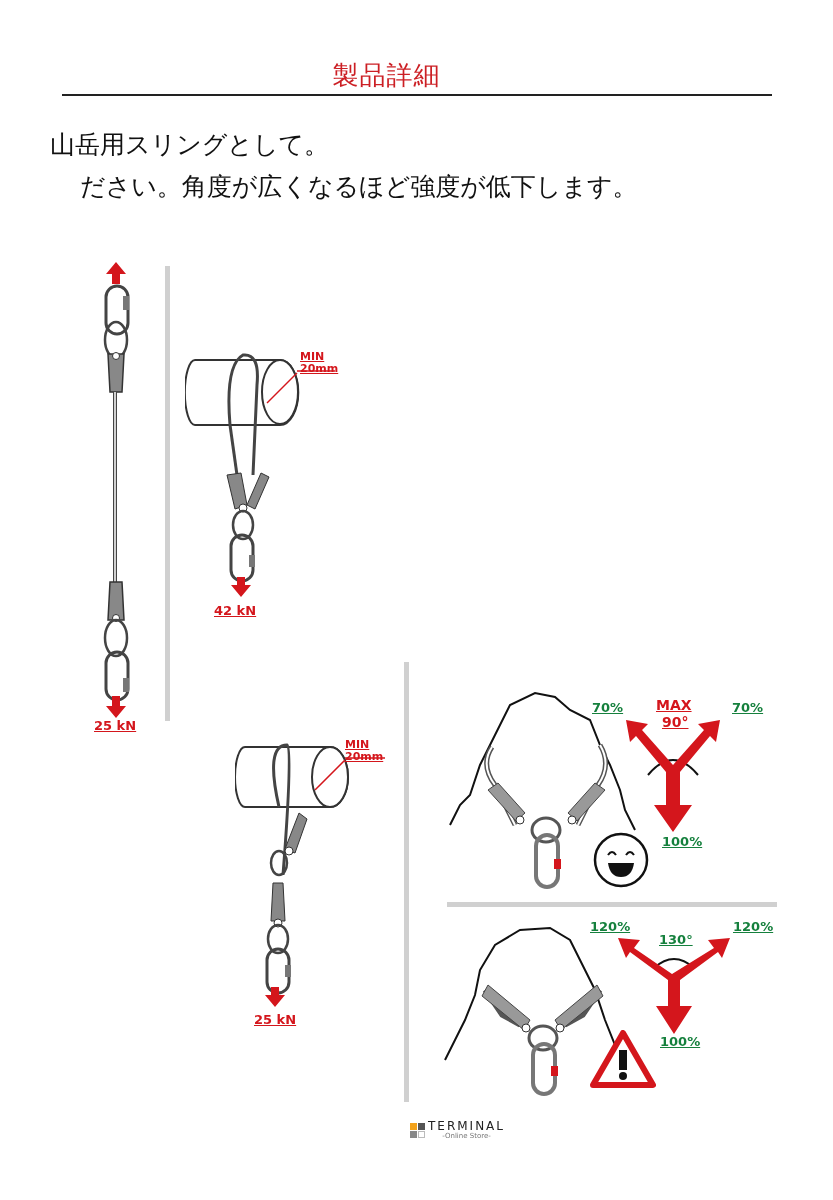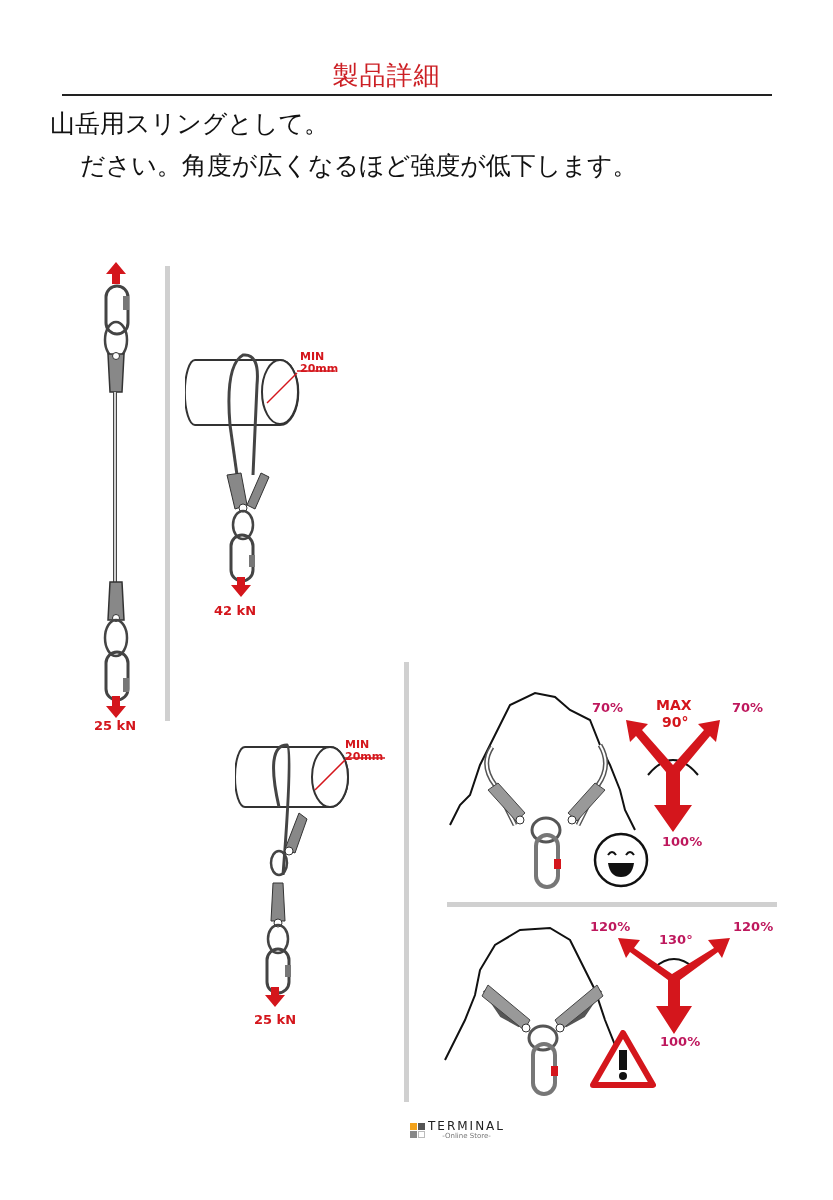--- a/index.html
+++ b/index.html
@@ -1,24 +1,24 @@
 <!DOCTYPE html>
 <html><head>
 <meta charset="utf-8">
 <style>
   html, body { margin:0; padding:0; background:#fff; }
   body { width:833px; height:1200px; position:relative; overflow:hidden; font-family:"DejaVu Sans", sans-serif; color:#111; }
   .title { position:absolute; left:0; width:773px; top:58px; text-align:center; color:#cc1f24; font-size:26px; letter-spacing:1px; }
   .rule { position:absolute; left:62px; width:710px; top:94px; height:2px; background:#222; }
-  .desc { position:absolute; left:50px; top:103px; font-size:25px; line-height:42px; color:#111; }
+  .desc { position:absolute; left:50px; top:124px; font-size:25px; line-height:42px; color:#111; }
   .desc .indent { padding-left:30px; display:block; }
   .fig { position:absolute; }
-  .lbl { position:absolute; font-family:"DejaVu Sans", sans-serif; font-weight:bold; font-size:13px; }
+  .lbl { position:absolute; font-family:"DejaVu Sans", sans-serif; font-weight:bold; font-size:13px;text-decoration:underline; }
   .red { color:#d4161c; }
-  .blk { color:#be185d; }
+  .blk { color:#15803d; }
   .vdiv { position:absolute; width:5px; background:#d0d0d0; }
   .hdiv { position:absolute; height:5px; background:#d0d0d0; }
   .logo { position:absolute; left:366px; top:1120px; display:flex; align-items:center; gap:3px;padding-left:44px; }
   .logo .sq { display:grid; grid-template-columns:7px 7px; grid-template-rows:7px 7px; gap:1px; }
   .logo .name { font-size:12px; letter-spacing:2px; color:#222; line-height:12px; }
   .logo .sub { font-size:7px; color:#777; text-align:center; letter-spacing:0; }
 </style>
 </head>
 <body>
 

